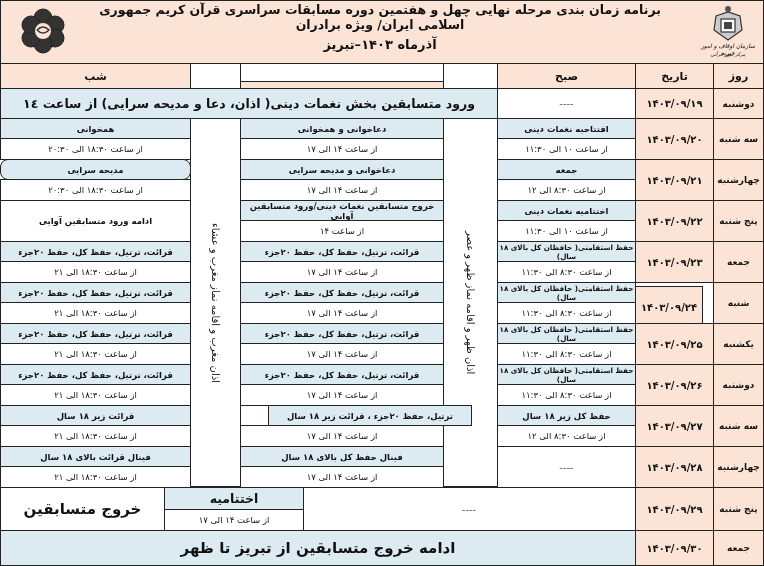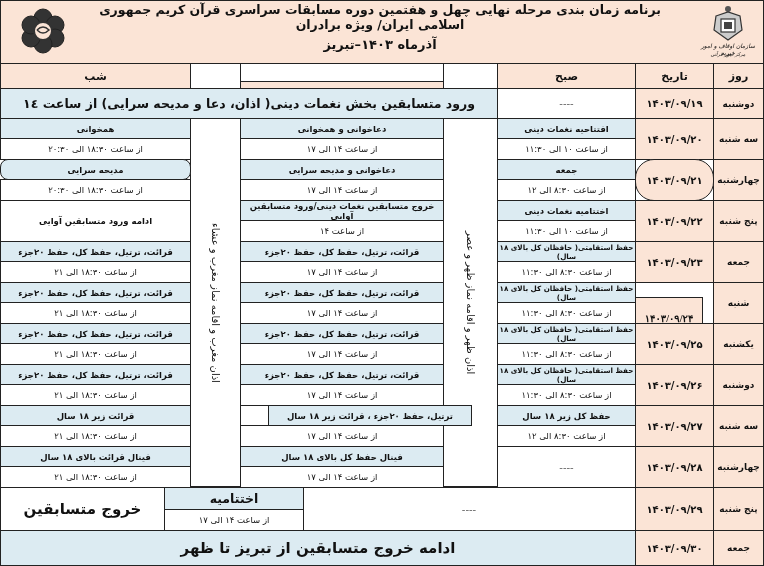--- a/index.html
+++ b/index.html
@@ -79,21 +79,21 @@
 <div class="abs peach bd c day" style="left:713px;top:118px;width:51px;height:42px;">سه شنبه</div>
 <div class="abs peach bd c date" style="left:635px;top:118px;width:79px;height:42px;">۱۴۰۳/۰۹/۲۰</div>
 <div class="abs blue bd c act" style="left:497px;top:118px;width:139px;height:21px;">افتتاحیه نغمات دینی</div>
 <div class="abs white bd c time" style="left:497px;top:138px;width:139px;height:22px;">از ساعت ۱۰ الی ۱۱:۳۰</div>
 <div class="abs blue bd c act" style="left:240px;top:118px;width:204px;height:21px;">دعاخوانی و همخوانی</div>
 <div class="abs white bd c time" style="left:240px;top:138px;width:204px;height:22px;">از ساعت ۱۴ الی ۱۷</div>
 <div class="abs blue bd c act" style="left:0;top:118px;width:191px;height:21px;">همخوانی</div>
 <div class="abs white bd c time" style="left:0;top:138px;width:191px;height:22px;">از ساعت ۱۸:۳۰ الی ۲۰:۳۰</div>
 
 <div class="abs peach bd c day" style="left:713px;top:159px;width:51px;height:42px;">چهارشنبه</div>
-<div class="abs peach bd c date" style="left:635px;top:159px;width:79px;height:42px;border-radius:19px;">۱۴۰۳/۰۹/۲۱</div>
+<div class="abs peach bd c date" style="left:635px;top:159px;width:79px;height:42px;">۱۴۰۳/۰۹/۲۱</div>
 <div class="abs blue bd c act" style="left:497px;top:159px;width:139px;height:21px;">جمعه</div>
 <div class="abs white bd c time" style="left:497px;top:179px;width:139px;height:22px;">از ساعت ۸:۳۰ الی ۱۲</div>
 <div class="abs blue bd c act" style="left:240px;top:159px;width:204px;height:21px;">دعاخوانی و مدیحه سرایی</div>
 <div class="abs white bd c time" style="left:240px;top:179px;width:204px;height:22px;">از ساعت ۱۴ الی ۱۷</div>
 <div class="abs blue bd c act" style="left:0;top:159px;width:191px;height:21px;border-radius:8px;">مدیحه سرایی</div>
 <div class="abs white bd c time" style="left:0;top:179px;width:191px;height:22px;">از ساعت ۱۸:۳۰ الی ۲۰:۳۰</div>
 
 <div class="abs peach bd c day" style="left:713px;top:200px;width:51px;height:42px;">پنج شنبه</div>
 <div class="abs peach bd c date" style="left:635px;top:200px;width:79px;height:42px;">۱۴۰۳/۰۹/۲۲</div>
 <div class="abs blue bd c act" style="left:497px;top:200px;width:139px;height:21px;">اختتامیه نغمات دینی</div>
@@ -105,21 +105,21 @@
 <div class="abs peach bd c day" style="left:713px;top:241px;width:51px;height:42px;">جمعه</div>
 <div class="abs peach bd c date" style="left:635px;top:241px;width:79px;height:42px;">۱۴۰۳/۰۹/۲۳</div>
 <div class="abs blue bd c actsm" style="left:497px;top:241px;width:139px;height:21px;">حفظ استقامتی( حافظان کل بالای ۱۸ سال)</div>
 <div class="abs white bd c time" style="left:497px;top:261px;width:139px;height:22px;">از ساعت ۸:۳۰ الی ۱۱:۳۰</div>
 <div class="abs blue bd c act" style="left:240px;top:241px;width:204px;height:21px;">قرائت، ترتیل، حفظ کل، حفظ ۲۰جزء</div>
 <div class="abs white bd c time" style="left:240px;top:261px;width:204px;height:22px;">از ساعت ۱۴ الی ۱۷</div>
 <div class="abs blue bd c act" style="left:0;top:241px;width:191px;height:21px;">قرائت، ترتیل، حفظ کل، حفظ ۲۰جزء</div>
 <div class="abs white bd c time" style="left:0;top:261px;width:191px;height:22px;">از ساعت ۱۸:۳۰ الی ۲۱</div>
 
 <div class="abs peach bd c day" style="left:713px;top:282px;width:51px;height:42px;">شنبه</div>
-<div class="abs peach bd c date" style="left:635px;top:297px;width:68px;height:42px;font-family:Liberation Serif, serif;">۱۴۰۳/۰۹/۲۴</div>
+<div class="abs peach bd c date" style="left:635px;top:286px;width:68px;height:42px;">۱۴۰۳/۰۹/۲۴</div>
 <div class="abs blue bd c actsm" style="left:497px;top:282px;width:139px;height:21px;">حفظ استقامتی( حافظان کل بالای ۱۸ سال)</div>
 <div class="abs white bd c time" style="left:497px;top:302px;width:139px;height:22px;">از ساعت ۸:۳۰ الی ۱۱:۳۰</div>
 <div class="abs blue bd c act" style="left:240px;top:282px;width:204px;height:21px;">قرائت، ترتیل، حفظ کل، حفظ ۲۰جزء</div>
 <div class="abs white bd c time" style="left:240px;top:302px;width:204px;height:22px;">از ساعت ۱۴ الی ۱۷</div>
 <div class="abs blue bd c act" style="left:0;top:282px;width:191px;height:21px;">قرائت، ترتیل، حفظ کل، حفظ ۲۰جزء</div>
 <div class="abs white bd c time" style="left:0;top:302px;width:191px;height:22px;">از ساعت ۱۸:۳۰ الی ۲۱</div>
 
 <div class="abs peach bd c day" style="left:713px;top:323px;width:51px;height:42px;">یکشنبه</div>
 <div class="abs peach bd c date" style="left:635px;top:323px;width:79px;height:42px;">۱۴۰۳/۰۹/۲۵</div>
 <div class="abs blue bd c actsm" style="left:497px;top:323px;width:139px;height:21px;">حفظ استقامتی( حافظان کل بالای ۱۸ سال)</div>

